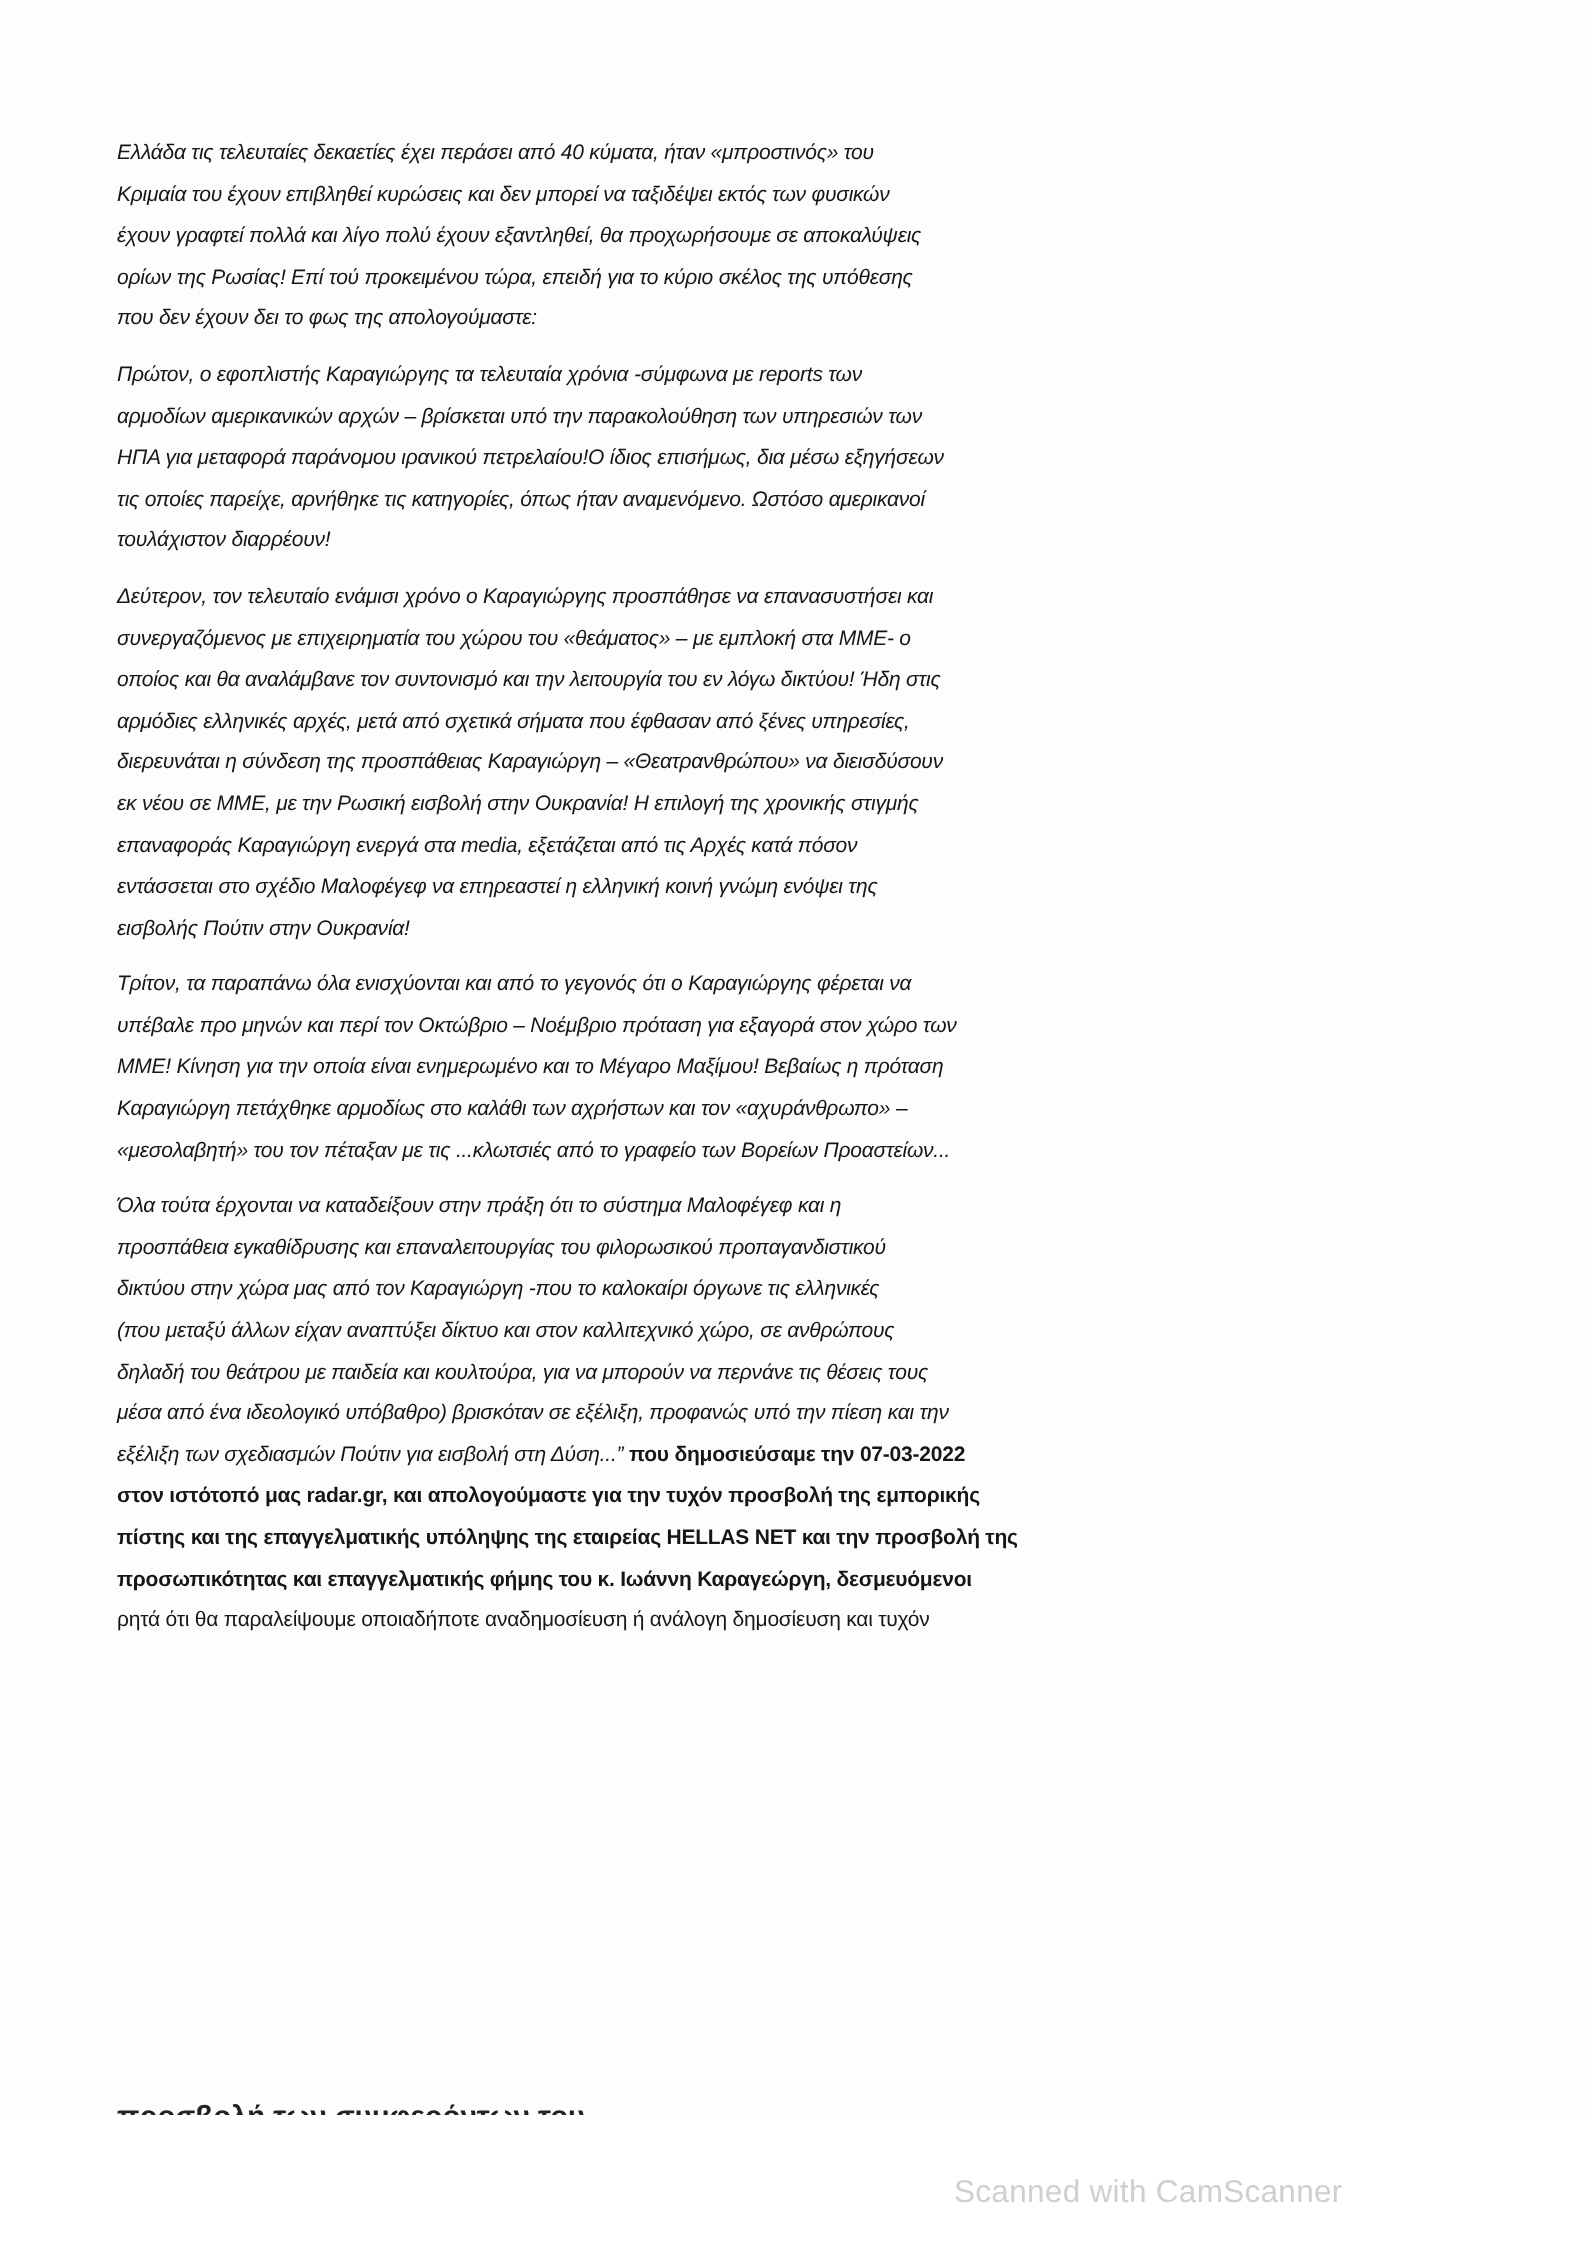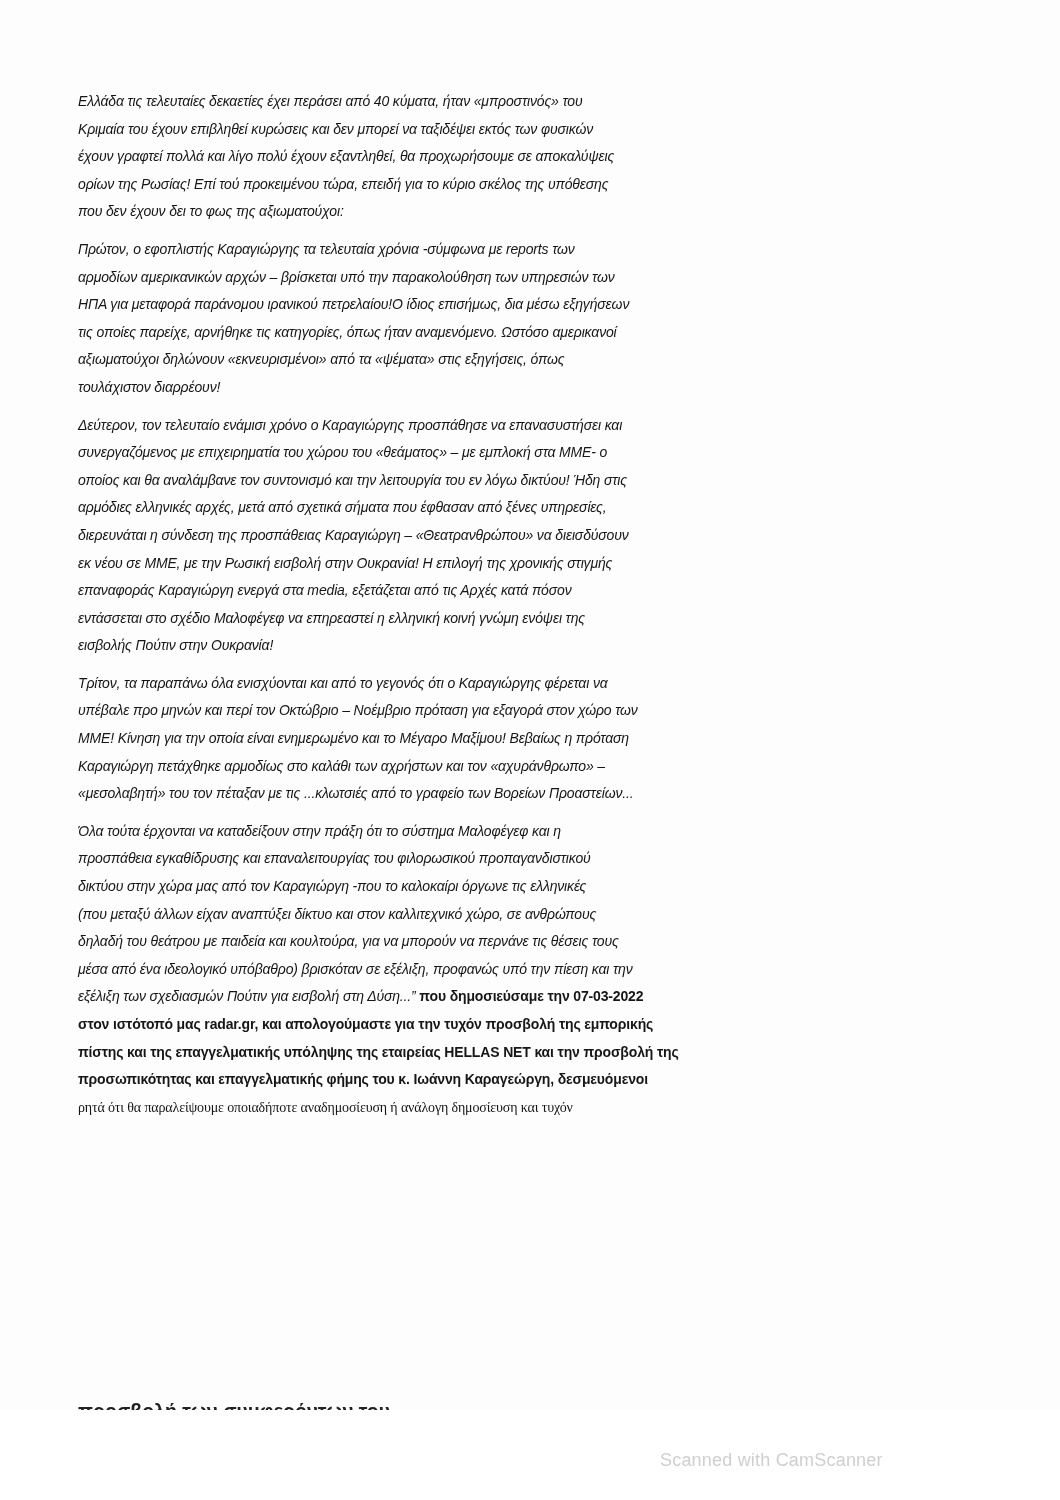--- a/index.html
+++ b/index.html
@@ -30,53 +30,51 @@
     letter-spacing: -0.15px;
   }
   .line.bold {
     font-style: normal;
     font-weight: bold;
     font-size: 14px;
   }
   .line.plain {
     font-style: normal;
     font-weight: normal;
-    font-family: Liberation Serif, serif;
   }
   .gap { height: 10px; }
   .cut {
     position: absolute; left: 78px; top: 1398px; width: 500px; height: 12px; overflow: hidden;
     font-size: 19.5px; font-weight: bold; line-height: 27.6px; color: #222;
   }
   .scanner {
     position: absolute; left: 636px; top: 1450px;
-    font-size: 18px; color: #cfcfcf; letter-spacing: 0.2px; margin-left: 24px;
+    font-size: 21px; color: #cfcfcf; letter-spacing: 0.2px;
   }
 </style>
 </head>
 <body>
 
 <div class="wood"></div>
 <div class="page"></div>
 
 <div class="text">
   <div>
     <div class="line">Ελλάδα τις τελευταίες δεκαετίες έχει περάσει από 40 κύματα, ήταν «μπροστινός» του</div>
     <div class="line">Κριμαία του έχουν επιβληθεί κυρώσεις και δεν μπορεί να ταξιδέψει εκτός των φυσικών</div>
     <div class="line">έχουν γραφτεί πολλά και λίγο πολύ έχουν εξαντληθεί, θα προχωρήσουμε σε αποκαλύψεις</div>
     <div class="line">ορίων της Ρωσίας! Επί τού προκειμένου τώρα, επειδή για το κύριο σκέλος της υπόθεσης</div>
-    <div class="line">που δεν έχουν δει το φως της αξιωματούχοι:</div>
+    <div class="line">που δεν έχουν δει το φως της απολογούμαστε:</div>
   </div>
   <div class="gap"></div>
   <div>
     <div class="line">Πρώτον, ο εφοπλιστής Καραγιώργης τα τελευταία χρόνια -σύμφωνα με reports των</div>
     <div class="line">αρμοδίων αμερικανικών αρχών – βρίσκεται υπό την παρακολούθηση των υπηρεσιών των</div>
     <div class="line">ΗΠΑ για μεταφορά παράνομου ιρανικού πετρελαίου!Ο ίδιος επισήμως, δια μέσω εξηγήσεων</div>
     <div class="line">τις οποίες παρείχε, αρνήθηκε τις κατηγορίες, όπως ήταν αναμενόμενο. Ωστόσο αμερικανοί</div>
-    <div class="line">αξιωματούχοι δηλώνουν «εκνευρισμένοι» από τα «ψέματα» στις εξηγήσεις, όπως</div>
     <div class="line">τουλάχιστον διαρρέουν!</div>
   </div>
   <div class="gap"></div>
   <div>
     <div class="line">Δεύτερον, τον τελευταίο ενάμισι χρόνο ο Καραγιώργης προσπάθησε να επανασυστήσει και</div>
     <div class="line">συνεργαζόμενος με επιχειρηματία του χώρου του «θεάματος» – με εμπλοκή στα ΜΜΕ- ο</div>
     <div class="line">οποίος και θα αναλάμβανε τον συντονισμό και την λειτουργία του εν λόγω δικτύου! Ήδη στις</div>
     <div class="line">αρμόδιες ελληνικές αρχές, μετά από σχετικά σήματα που έφθασαν από ξένες υπηρεσίες,</div>
     <div class="line">διερευνάται η σύνδεση της προσπάθειας Καραγιώργη – «Θεατρανθρώπου» να διεισδύσουν</div>
     <div class="line">εκ νέου σε ΜΜΕ, με την Ρωσική εισβολή στην Ουκρανία! Η επιλογή της χρονικής στιγμής</div>

